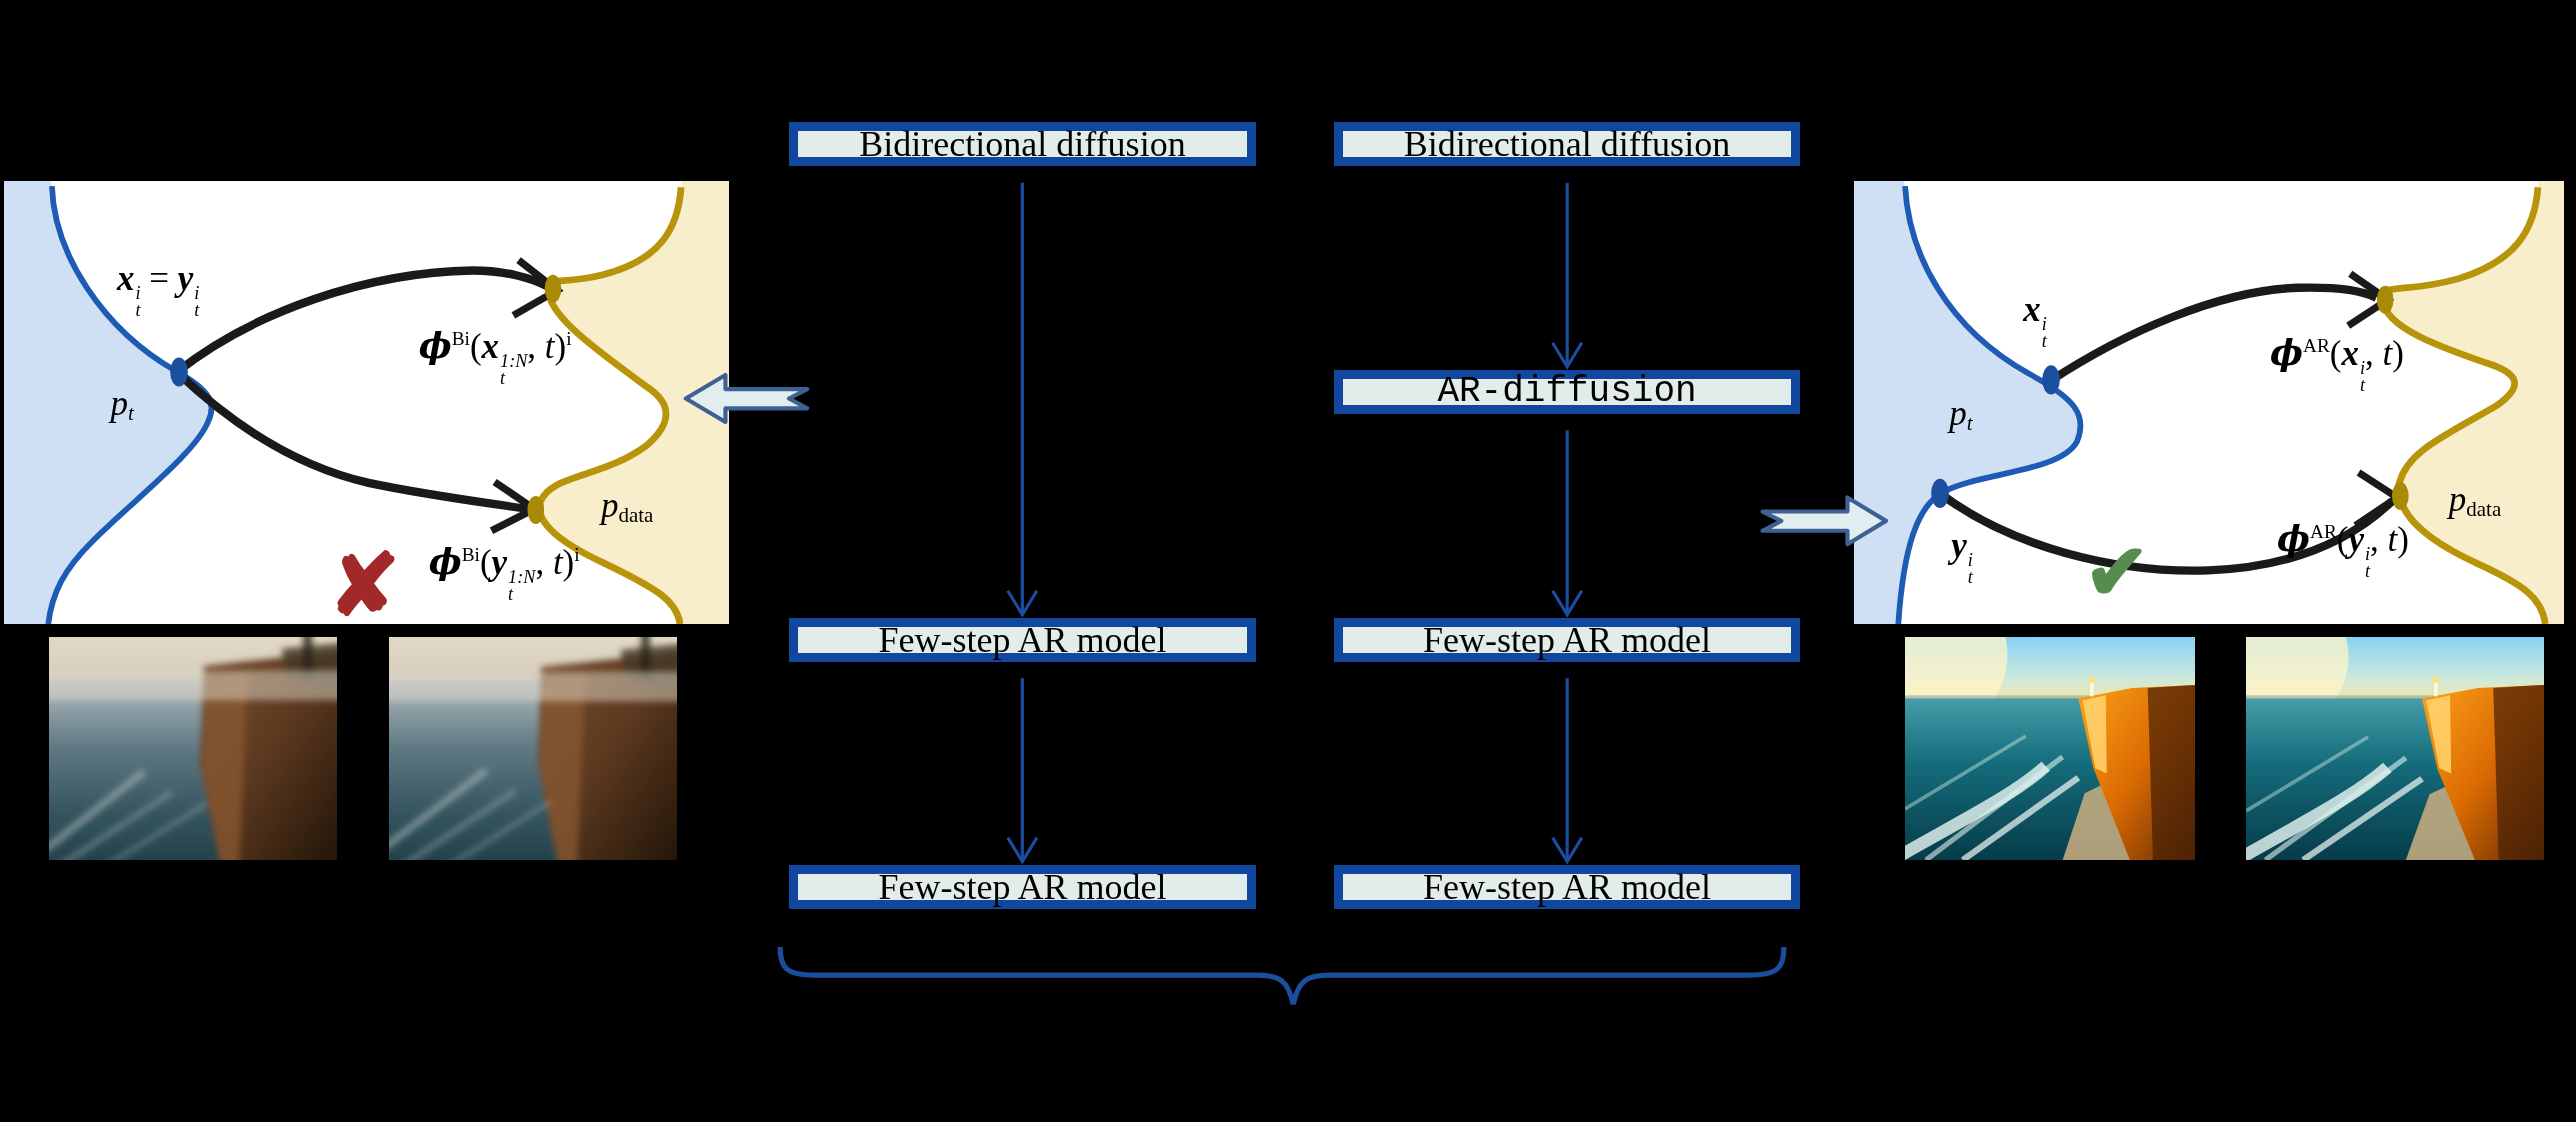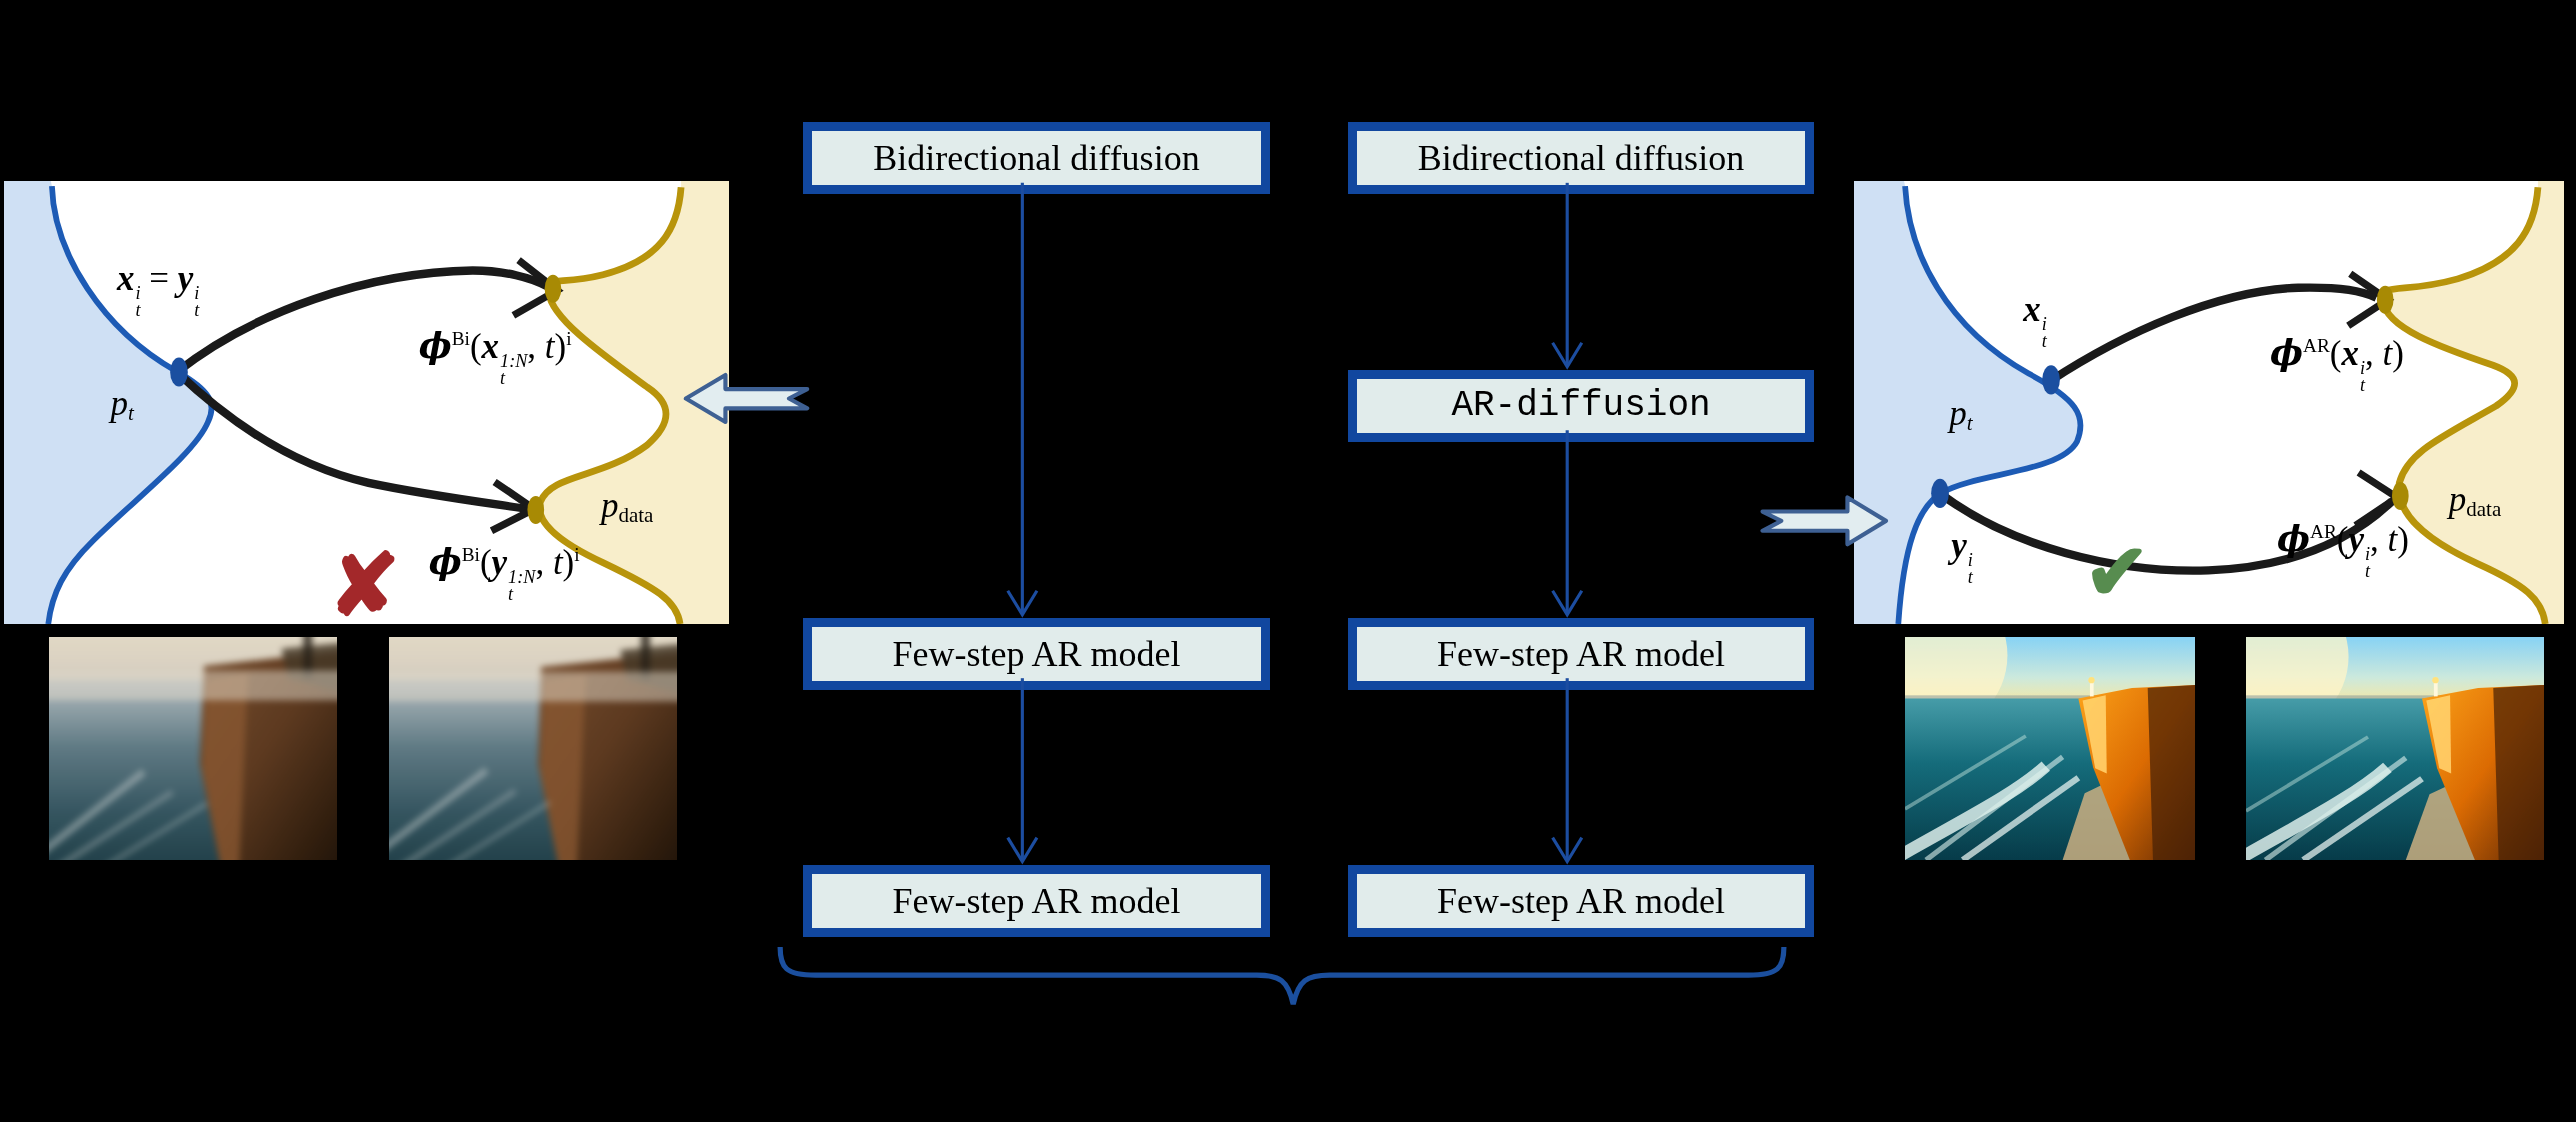--- a/index.html
+++ b/index.html
@@ -14,22 +14,22 @@
   .bv{font-weight:bold;font-style:italic;}
   .phv{font-weight:bold;font-style:italic;font-family:"DejaVu Serif","Liberation Serif",serif;}
   .mlabel sup{font-size:.55em;}
   .st{display:inline-flex;flex-direction:column;align-items:flex-start;line-height:.92;
       font-size:.52em;font-style:italic;vertical-align:-.5em;margin-left:1px;}
   .sb{font-size:.6em;vertical-align:-.28em;}
   .mark{position:absolute;transform:translate(-50%,-50%);font-weight:bold;line-height:1;}
   .cross{font-size:86px;color:#a32а2a;}
   .cross{color:#a3282a;}
   .check{font-size:78px;color:#578c4f;}
-  .fbox{position:absolute;height:72px;box-sizing:border-box;background:#e1eceb;
-        border:9.4px solid #11479f;display:flex;align-items:center;justify-content:center;margin-left:14px;}
+  .fbox{position:absolute;height:44px;box-sizing:border-box;background:#e1eceb;
+        border:9.4px solid #11479f;display:flex;align-items:center;justify-content:center;}
   .fbox span{font-size:36px;line-height:1;white-space:nowrap;}
   svg.layer{position:absolute;left:0;top:0;width:2576px;height:1122px;pointer-events:none;}
   .frame{position:absolute;top:637px;height:223px;overflow:hidden;background:#000;}
   .frame svg{width:100%;height:100%;display:block;}
   .blurry svg{filter:blur(3.1px) saturate(.75) brightness(.95);transform:scale(1.1);}
   .crisp svg{filter:saturate(1.15);}
 </style>
 </head>
 <body>
 

